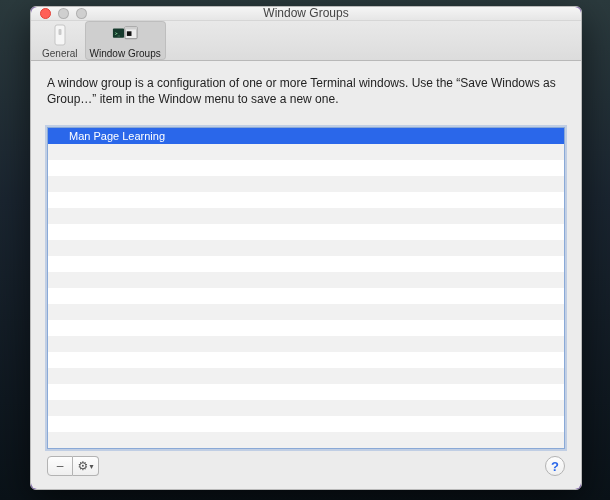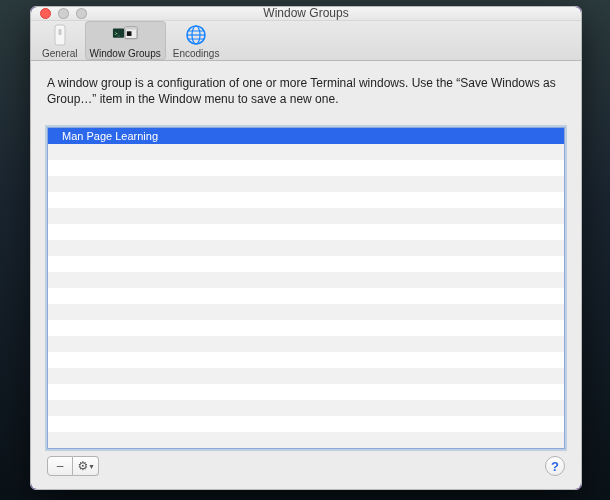--- a/index.html
+++ b/index.html
@@ -77,21 +77,21 @@
     border: 1px solid #8aa9d6;
     background: #ffffff;
     box-shadow: 0 0 0 2px rgba(79,131,208,0.28);
     overflow: hidden;
     position: relative;
   }
   .rows { width: 100%; }
   .row {
     height: 16px;
     font-size: 11px;
-    padding: 0 14px;
+    padding: 0 21px;
     display: flex; align-items: center;
     color: #222;
   }
   .row.selected {
     background: #2a67ea;
     color: #fff;
   }
   .row.even { background: #fff; }
   .row.odd { background: #f1f1f1; }
 
@@ -154,32 +154,20 @@
           <rect x="1" y="3" width="12" height="10" rx="1" fill="#163a2d"></rect>
           <text x="3" y="10" font-size="5" fill="#9ff7b0" font-family="Menlo,monospace">&gt;_</text>
           <rect x="14" y="1" width="13" height="13" rx="1" fill="#ececec" stroke="#888"></rect>
           <rect x="14" y="1" width="13" height="3" fill="#cfcfcf"></rect>
           <rect x="16" y="6" width="5" height="5" fill="#111"></rect>
         </svg>
       </div>
       <div class="tlabel">Window Groups</div>
     </div>
 
-    <div class="titem">
-      <div class="ticon">
-        <svg width="22" height="22" viewBox="0 0 22 22">
-          <circle cx="11" cy="11" r="9" fill="none" stroke="#1784ff" stroke-width="1.6"></circle>
-          <ellipse cx="11" cy="11" rx="4" ry="9" fill="none" stroke="#1784ff" stroke-width="1.2"></ellipse>
-          <line x1="2" y1="11" x2="20" y2="11" stroke="#1784ff" stroke-width="1.2"></line>
-          <line x1="3.5" y1="7" x2="18.5" y2="7" stroke="#1784ff" stroke-width="1"></line>
-          <line x1="3.5" y1="15" x2="18.5" y2="15" stroke="#1784ff" stroke-width="1"></line>
-        </svg>
-      </div>
-      <div class="tlabel">Encodings</div>
-    </div>
 
   </div>
 
   <div class="content">
 
     <div class="desc">A window group is a configuration of one or more Terminal windows. Use the “Save Windows as Group…” item in the Window menu to save a new one.</div>
 
     <div class="listbox">
       <div class="rows" id="rows">
           <div class="row selected">Man Page Learning</div>

